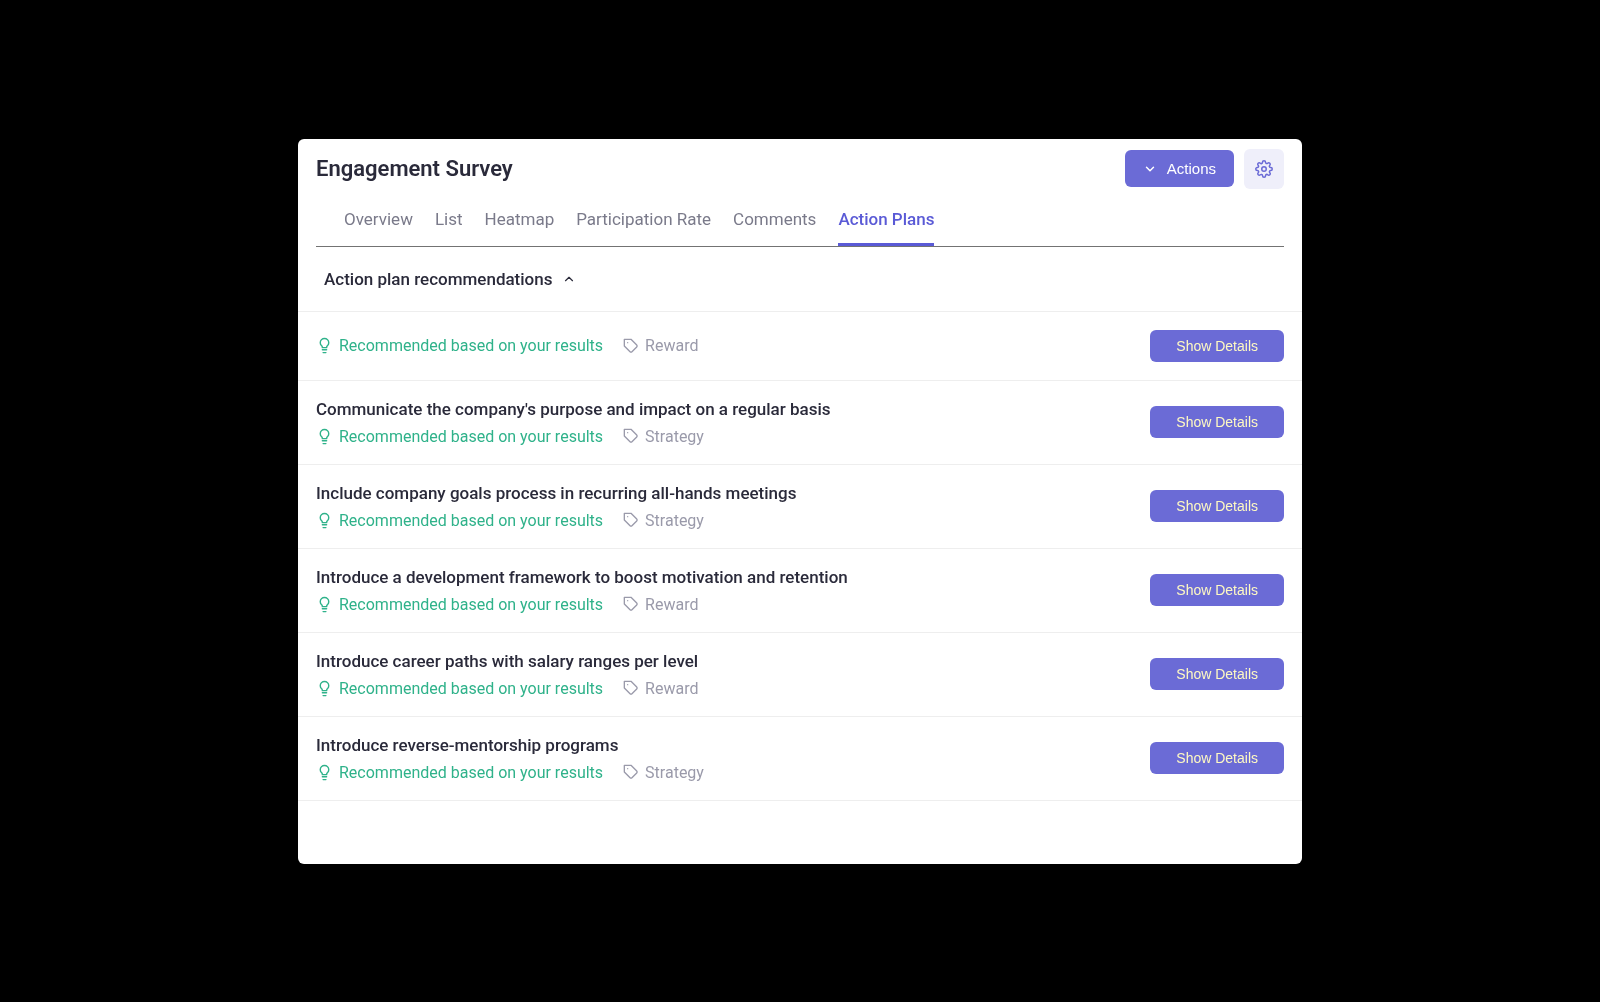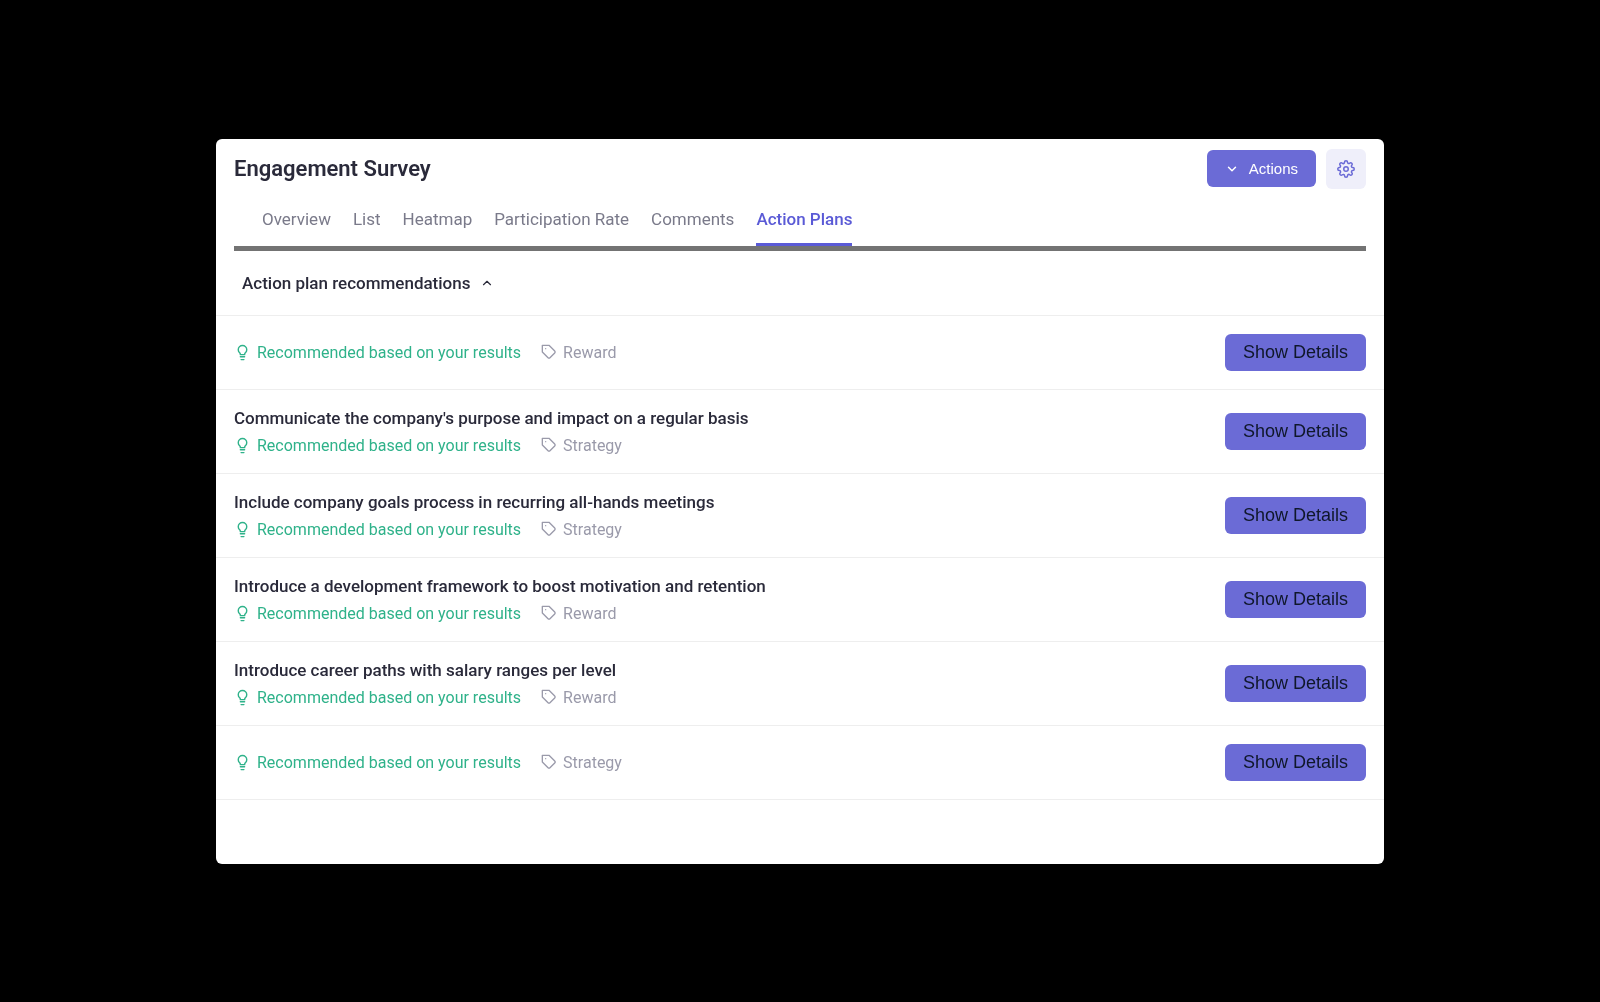--- a/index.html
+++ b/index.html
@@ -13,21 +13,21 @@
       font-family: -apple-system, BlinkMacSystemFont, "Segoe UI", Roboto, Helvetica, Arial, sans-serif;
       width: 1600px;
       height: 1002px;
       display: flex;
       align-items: center;
       justify-content: center;
     }
     
     .app-window {
       background: #fff;
-      width: 1168px;
+      width: 1004px;
       height: 725px;
       border-radius: 6px;
       overflow: hidden;
       position: relative;
     }
     
     .header {
       display: flex;
       justify-content: space-between;
       align-items: center;
@@ -72,21 +72,21 @@
       display: flex;
       align-items: center;
       justify-content: center;
       cursor: pointer;
     }
     
     .tabs {
       display: flex;
       gap: 22px;
       padding: 20px 28px 0 28px;
-      border-bottom: 5px solid #737373;
+      border-bottom: 1px solid #737373;
       margin: 0 18px;
     }
     
     .tab {
       font-size: 17px;
       color: #7a7a8a;
       padding-bottom: 14px;
       cursor: pointer;
       border-bottom: 3px solid transparent;
       position: relative;
@@ -156,25 +156,25 @@
       color: #9a9aaa;
       font-size: 16px;
       display: flex;
       align-items: center;
       gap: 6px;
       margin-left: 12px;
     }
     
     .show-details-button {
       background: #6b6bd6;
-      color: #0f172a;
+      color: #fef9c3;
       border: none;
       border-radius: 6px;
-      padding: 8px 18px;
-      font-size: 18px;
+      padding: 8px 26px;
+      font-size: 14px;
       cursor: pointer;
     }
     
     .icon-svg {
       display: inline-flex;
       align-items: center;
     }
   </style>
 </head>
 <body>
@@ -351,20 +351,21 @@
                 </svg>
               </span>
               <span>Reward</span>
             </span>
           </div>
         </div>
         <button class="show-details-button">Show Details</button>
       </div>
       <div class="recommendation-item">
         <div class="recommendation-content">
+          <div class="recommendation-title">Introduce reverse-mentorship programs</div>
           <div class="recommendation-meta">
             <span class="reason-label">
               <span class="icon-svg">
                 <svg width="17" height="17" viewBox="0 0 24 24" fill="none" stroke="#2fb28a" stroke-width="2" stroke-linecap="round" stroke-linejoin="round">
                   <path d="M9 18h6"></path>
                   <path d="M10 22h4"></path>
                   <path d="M12 2a6 6 0 0 0-6 6c0 2 1 3.5 2 4.5 1 1 1 2 1 2.5h6c0-.5 0-1.5 1-2.5 1-1 2-2.5 2-4.5a6 6 0 0 0-6-6z"></path>
                 </svg>
               </span>
               <span>Recommended based on your results</span>

